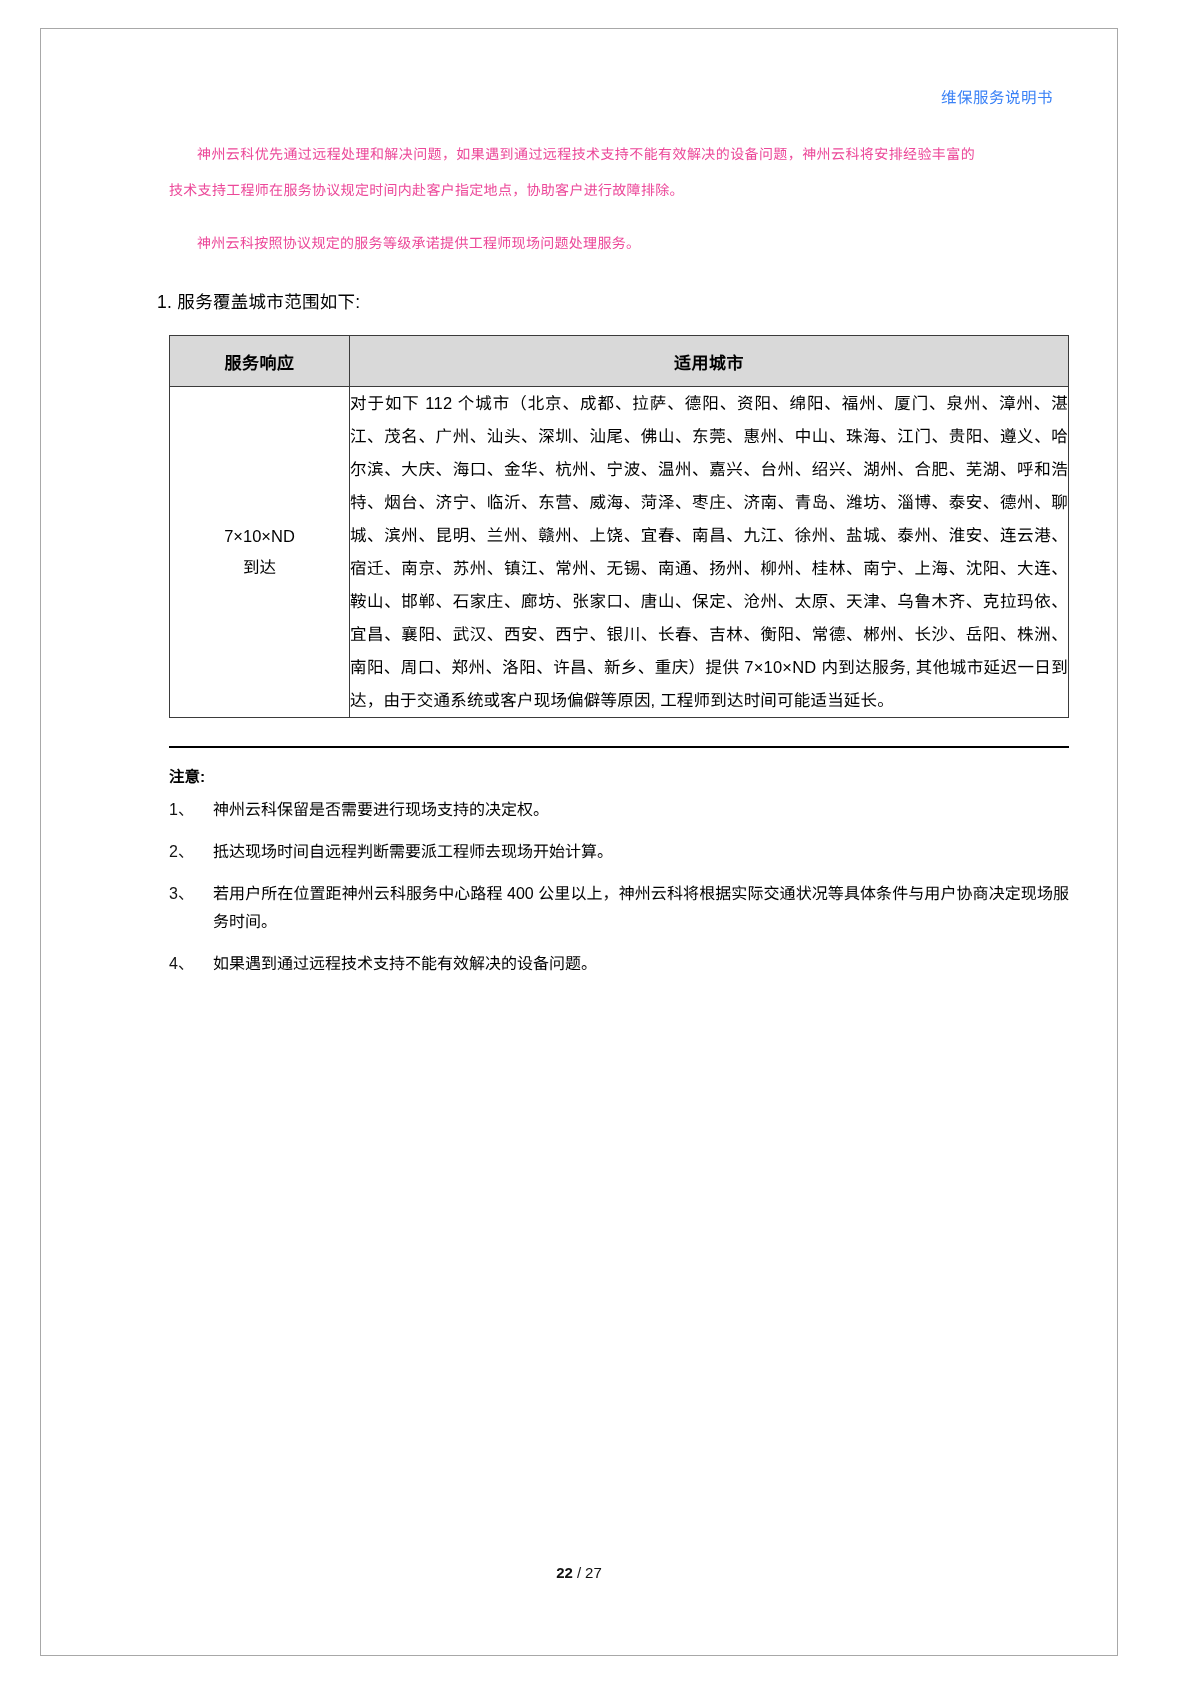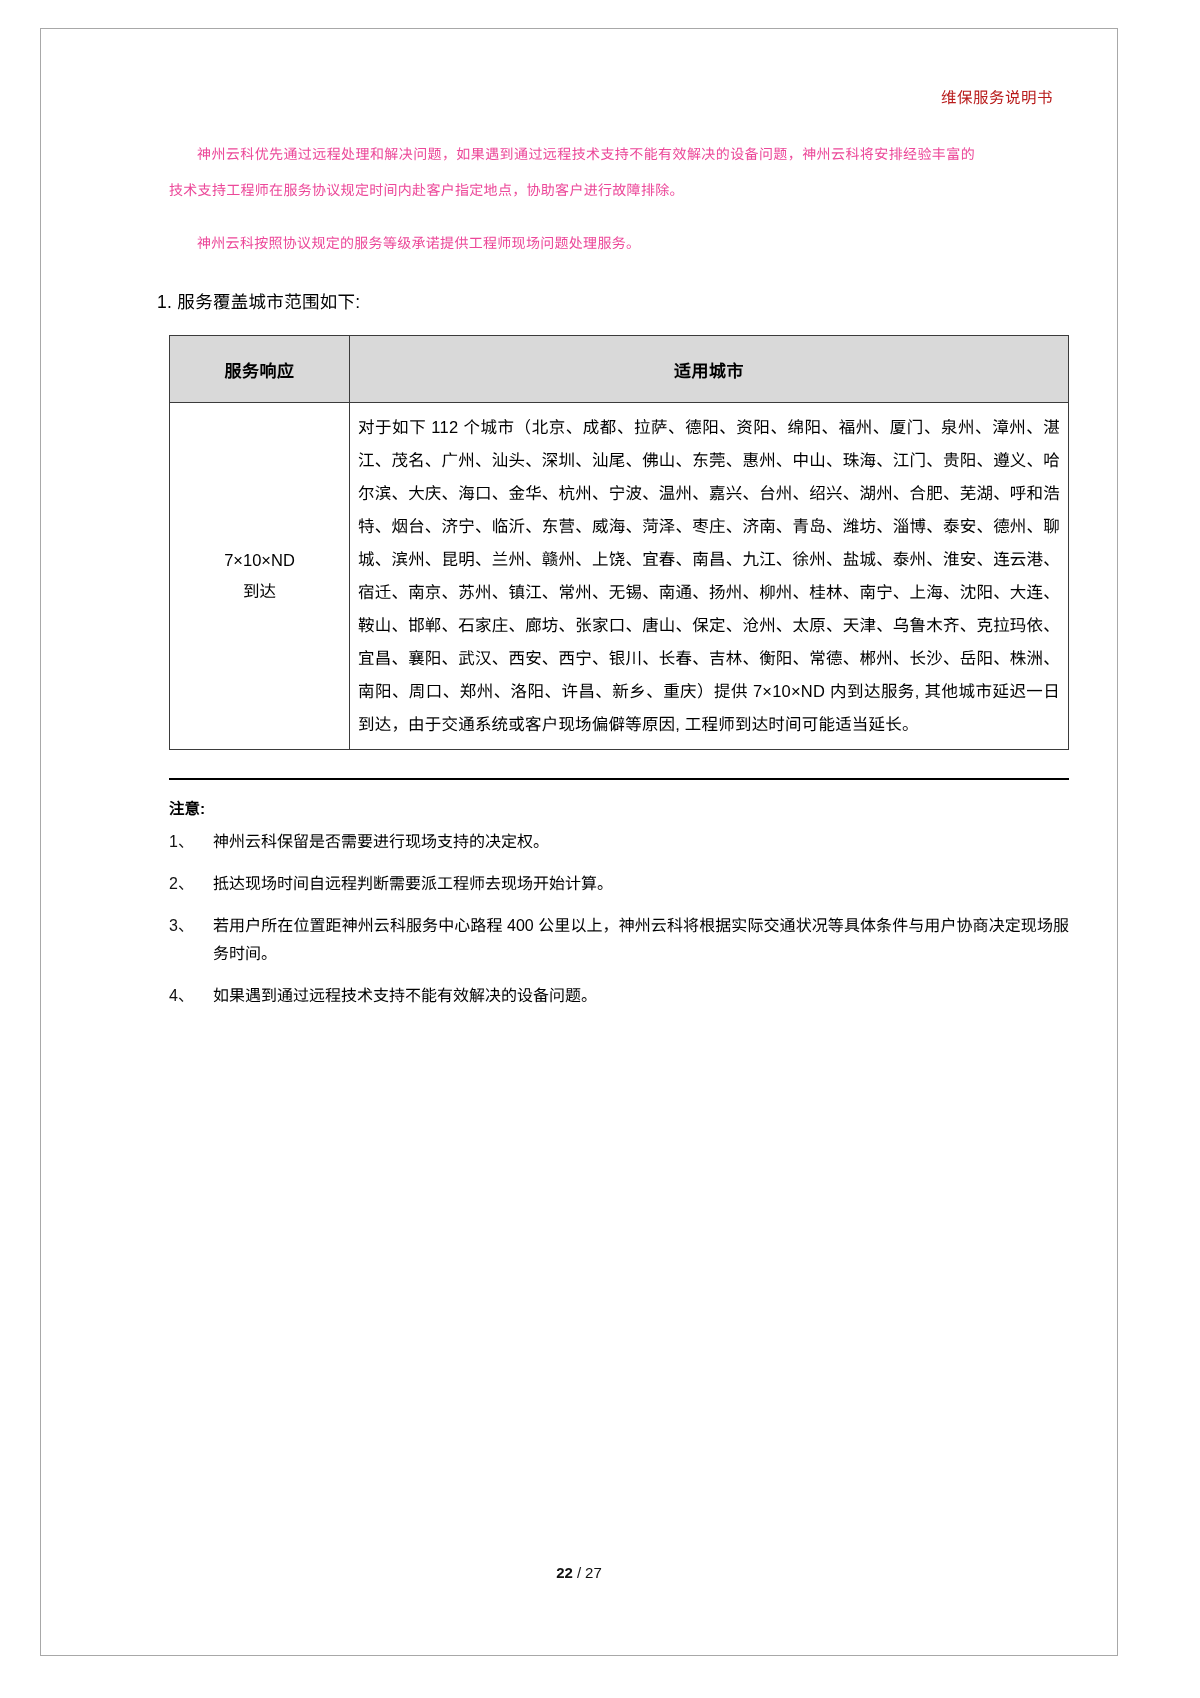--- a/index.html
+++ b/index.html
@@ -29,21 +29,21 @@
     left: 0;
     top: 0;
     right: 0;
     bottom: 0;
     padding: 40px 58px 0 58px;
     box-sizing: border-box;
   }
   .header {
     text-align: right;
     font-size: 15.5px;
-    color: #b91c1c;
+    color: #3b82f6;
     letter-spacing: 0.5px;
     padding-right: 6px;
     padding-top: 16px;
   }
   h1.section-title {
     font-size: 26px;
     font-weight: bold;
     margin: 46px 0 0 70px;
     letter-spacing: 0.4px;
     color: #000;
@@ -71,21 +71,21 @@
   }
   table.city-table {
     margin: 22px 0 0 70px;
     border-collapse: collapse;
     width: 900px;
     table-layout: fixed;
   }
   table.city-table th,
   table.city-table td {
     border: 1px solid #3b3b3b;
-    padding: 8px;
+    padding: 0;
     vertical-align: middle;
   }
   table.city-table thead th {
     background: #d9d9d9;
     font-size: 17px;
     font-weight: bold;
     text-align: center;
     height: 50px;
     letter-spacing: 0.5px;
   }

